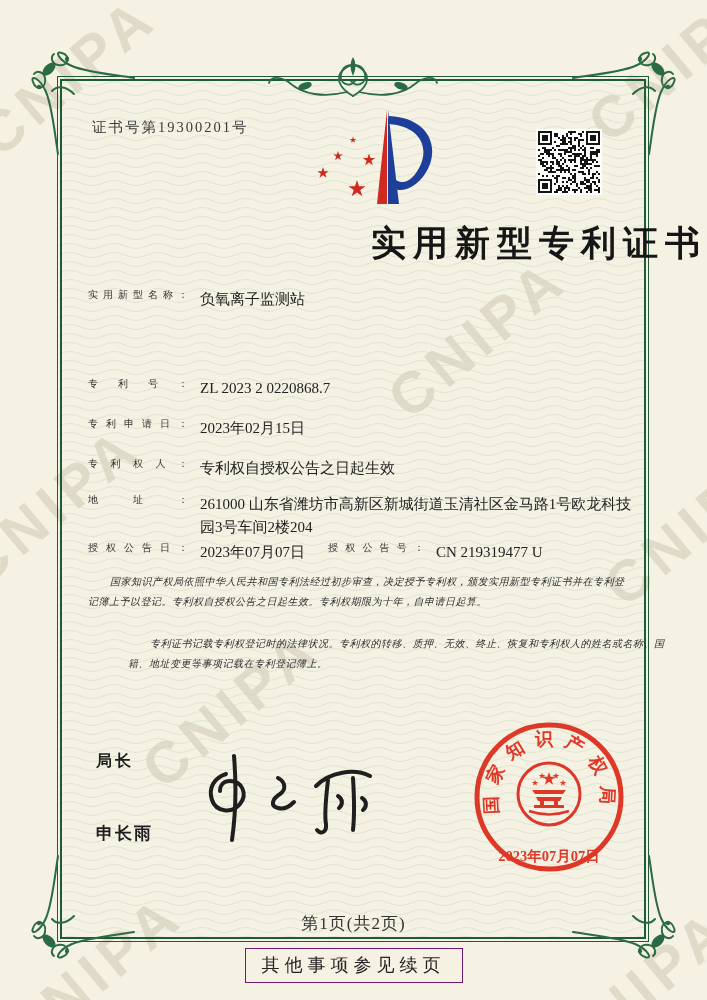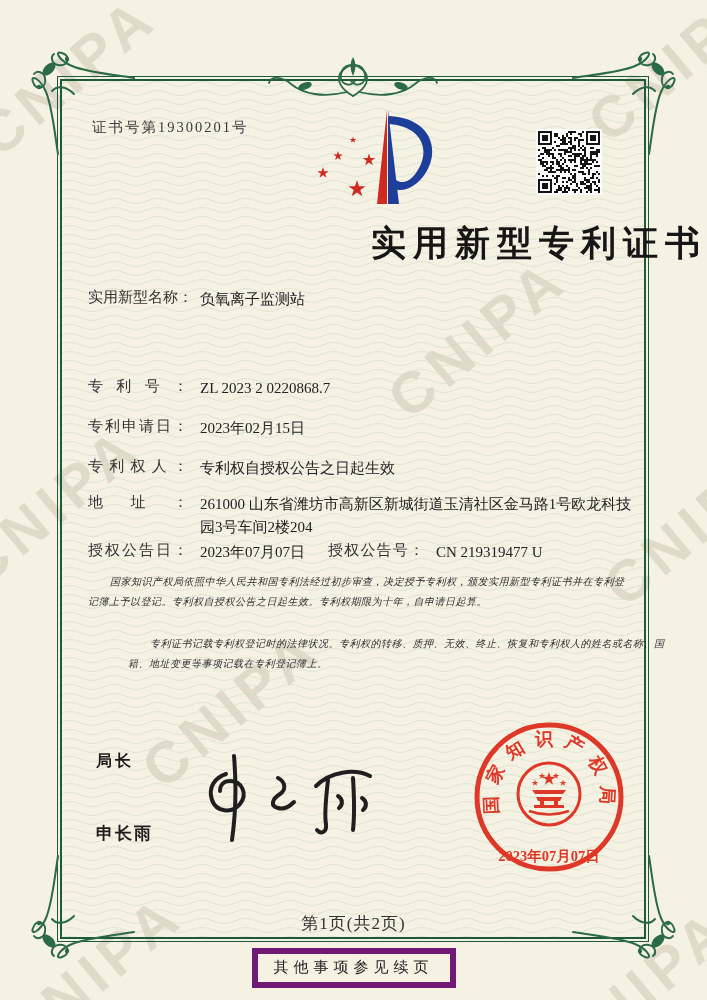--- a/index.html
+++ b/index.html
@@ -39,21 +39,21 @@
   }
   #logo{position:absolute; left:283px; top:100px; width:150px; height:110px;}
   #qr{position:absolute; left:536px; top:129px; width:66px; height:66px;}
   .title{
     position:absolute; left:0; top:220px; width:707px; text-align:right;
     font-size:35px; font-weight:700; letter-spacing:7px; color:#161616;
   }
   .frow{position:absolute; left:88px; width:556px; font-size:15px;}
   .frow .lbl{
     display:inline-block; width:100px; vertical-align:top;
-    text-align:justify; text-align-last:justify; font-size:15px; color:#333;
+    text-align:justify; text-align-last:justify; font-size:10px; color:#333;
     white-space:nowrap;
   }
   .frow .val{
     display:inline-block; margin-left:12px; vertical-align:top; max-width:440px;
     line-height:23px; color:#222;
   }
   .frow.r1{top:288px;} .frow.r2{top:333px;} .frow.r3{top:377px;}
   .frow.r4{top:417px;} .frow.r5{top:457px;} .frow.r6{top:493px;}
   .frow.r7{top:541px;}
   .pair2{position:absolute; left:240px; top:0; white-space:nowrap;}
@@ -72,22 +72,22 @@
     font-size:17px; font-weight:600; letter-spacing:2px; color:#1d1d1d;
   }
   #sig-script{position:absolute; left:190px; top:750px; width:210px; height:96px;}
   #seal{position:absolute; left:454px; top:702px; width:190px; height:190px; opacity:0.93;}
   .page-num{
     position:absolute; left:0; top:912px; width:707px; text-align:center;
     font-size:17px; color:#333; letter-spacing:1px;
   }
   .cont-note{
     position:absolute; left:50%; top:948px; transform:translateX(-50%);
-    font-size:15px; letter-spacing:5px; color:#222;
-    border:6px solid #701a75; padding:4px 16px 5px; white-space:nowrap;
+    font-size:18px; letter-spacing:5px; color:#222;
+    border:1px solid #701a75; padding:4px 16px 5px; white-space:nowrap;
   }
   svg{display:block;}
 </style>
 </head>
 <body>
 
 <div id="page">
 
   <div class="wm" style="left:-14px; top:110px;">CNIPA</div>
   <div class="wm" style="left:596px; top:96px;">CNIPA</div>

